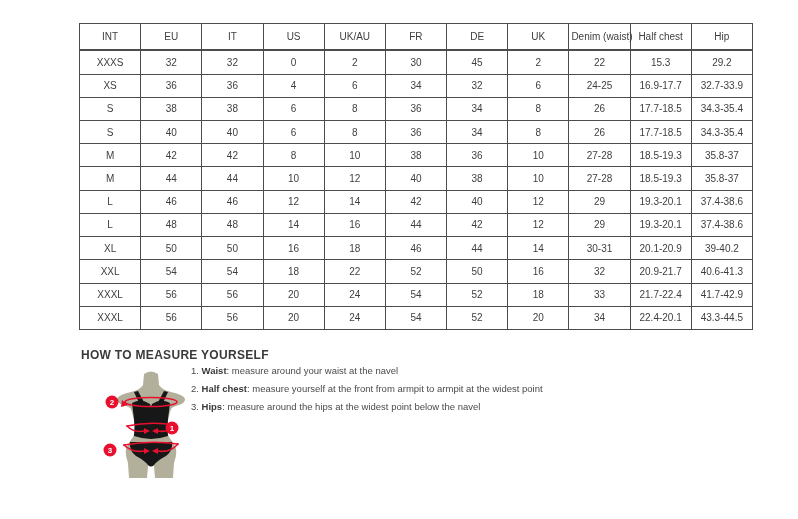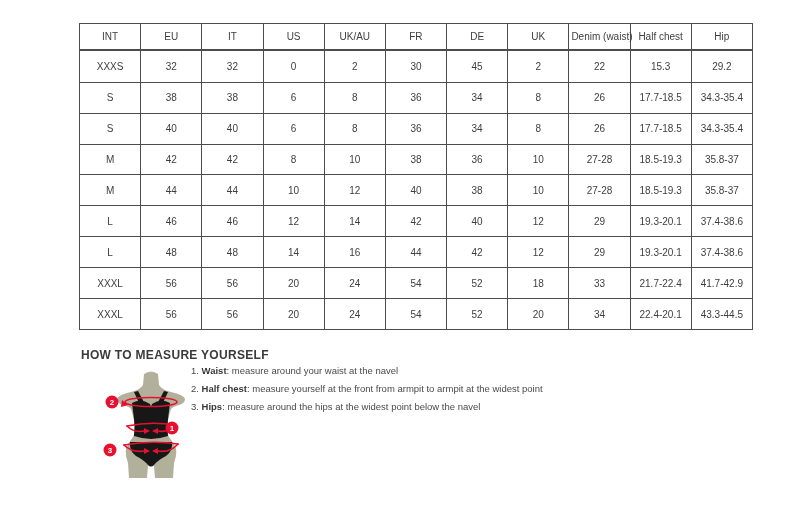--- a/index.html
+++ b/index.html
@@ -67,20 +67,33 @@
           <td>0</td>
           <td>2</td>
           <td>30</td>
           <td>45</td>
           <td>2</td>
           <td>22</td>
           <td>15.3</td>
           <td>29.2</td>
         </tr>
         <tr>
+          <td>XS</td>
+          <td>36</td>
+          <td>36</td>
+          <td>4</td>
+          <td>6</td>
+          <td>34</td>
+          <td>32</td>
+          <td>6</td>
+          <td>24-25</td>
+          <td>16.9-17.7</td>
+          <td>32.7-33.9</td>
+        </tr>
+        <tr>
           <td>S</td>
           <td>38</td>
           <td>38</td>
           <td>6</td>
           <td>8</td>
           <td>36</td>
           <td>34</td>
           <td>8</td>
           <td>26</td>
           <td>17.7-18.5</td>
@@ -143,20 +156,46 @@
           <td>48</td>
           <td>48</td>
           <td>14</td>
           <td>16</td>
           <td>44</td>
           <td>42</td>
           <td>12</td>
           <td>29</td>
           <td>19.3-20.1</td>
           <td>37.4-38.6</td>
+        </tr>
+        <tr>
+          <td>XL</td>
+          <td>50</td>
+          <td>50</td>
+          <td>16</td>
+          <td>18</td>
+          <td>46</td>
+          <td>44</td>
+          <td>14</td>
+          <td>30-31</td>
+          <td>20.1-20.9</td>
+          <td>39-40.2</td>
+        </tr>
+        <tr>
+          <td>XXL</td>
+          <td>54</td>
+          <td>54</td>
+          <td>18</td>
+          <td>22</td>
+          <td>52</td>
+          <td>50</td>
+          <td>16</td>
+          <td>32</td>
+          <td>20.9-21.7</td>
+          <td>40.6-41.3</td>
         </tr>
         <tr>
           <td>XXXL</td>
           <td>56</td>
           <td>56</td>
           <td>20</td>
           <td>24</td>
           <td>54</td>
           <td>52</td>
           <td>18</td>

